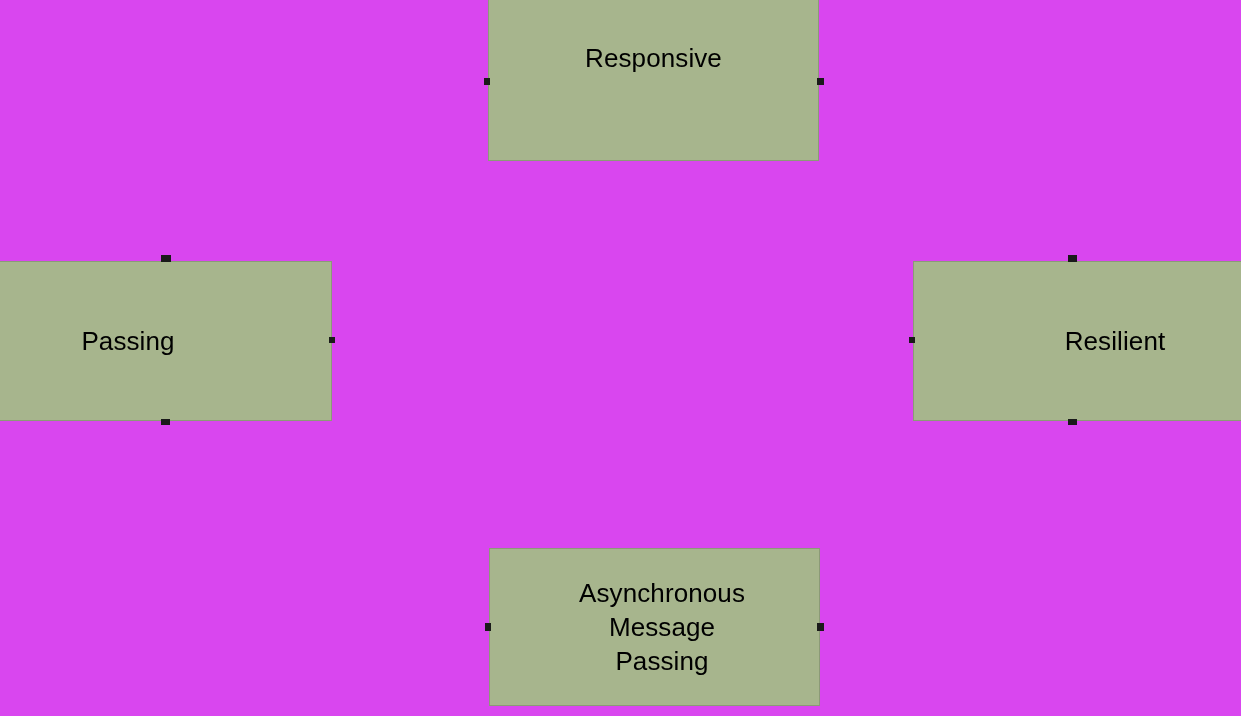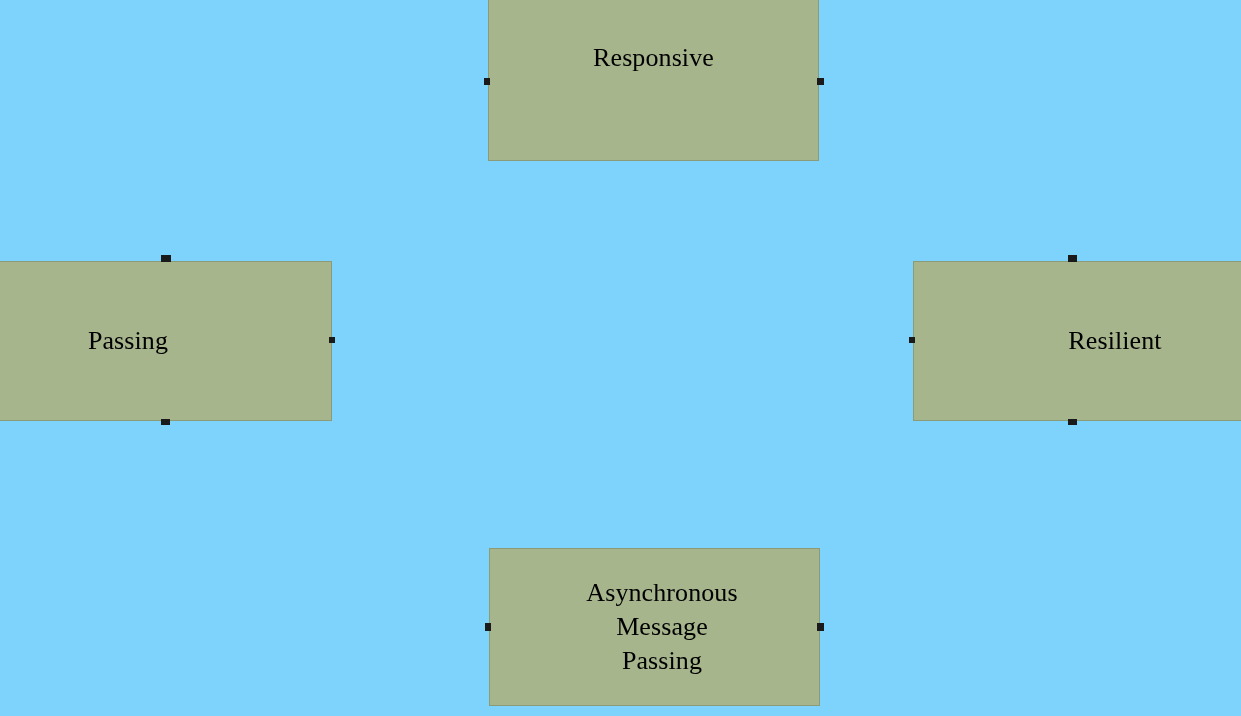--- a/index.html
+++ b/index.html
@@ -5,23 +5,23 @@
 <style>
   html, body {
     margin: 0;
     padding: 0;
     background: #000000;
   }
   #canvas {
     position: relative;
     width: 1241px;
     height: 716px;
-    background: #7dd3fc;
+    background: #d946ef;
     overflow: hidden;
-    font-family: Liberation Serif, serif;
+    font-family: Liberation Sans, sans-serif;
   }
   .conn-stub {
     position: absolute;
     background: #1a1a1a;
     z-index: 3;
   }
   .node {
     position: absolute;
     box-sizing: border-box;
     background: #a7b58d;

